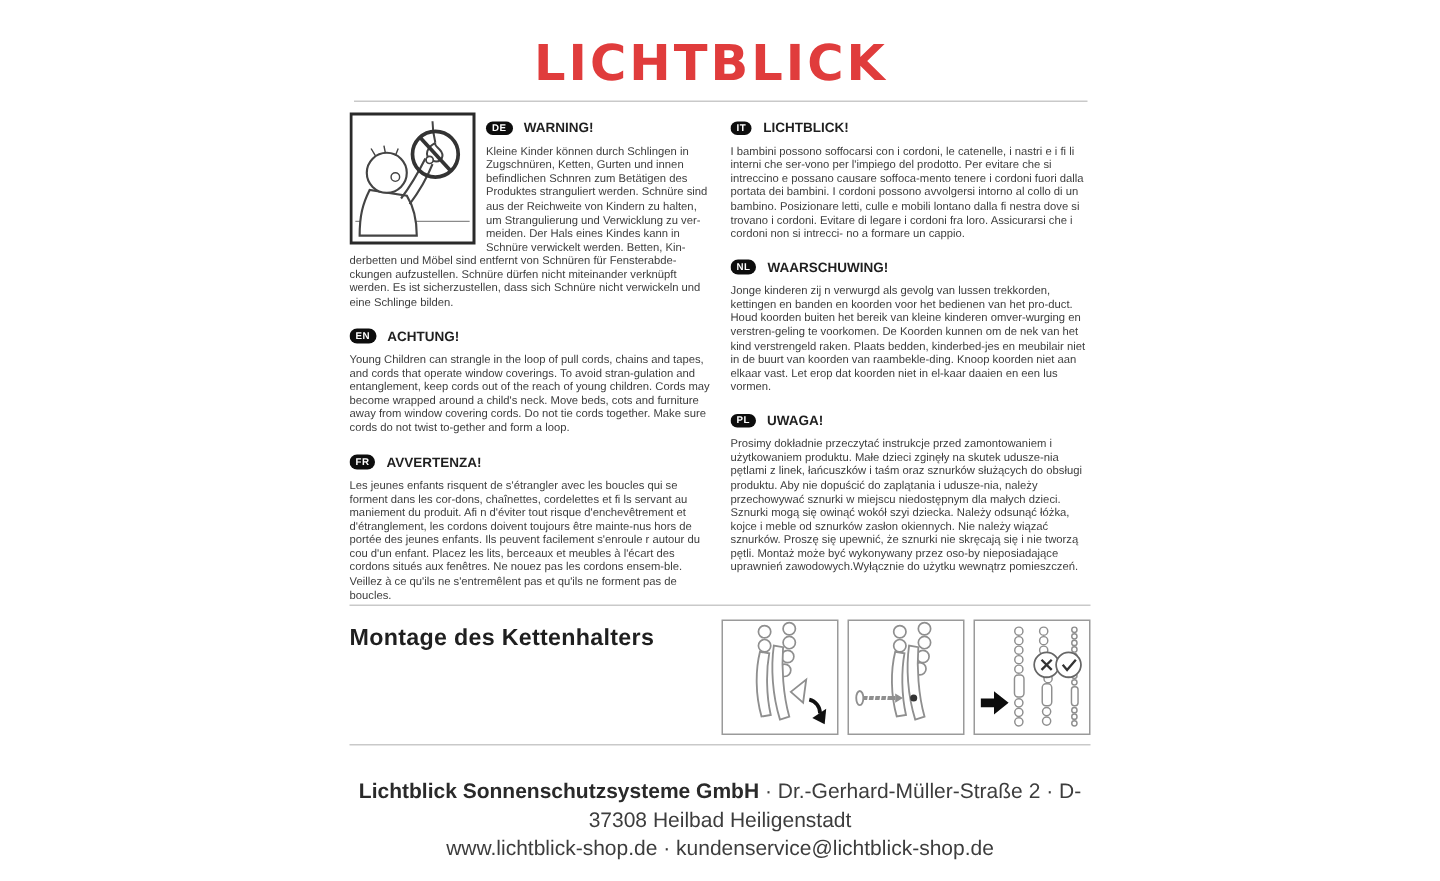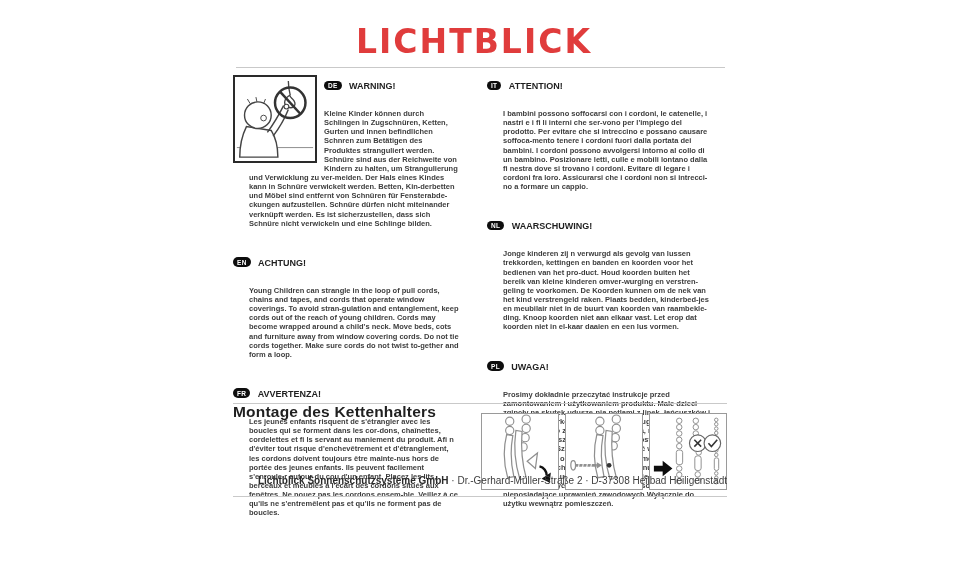--- a/index.html
+++ b/index.html
@@ -25,37 +25,37 @@
     margin:1px 7px 3px 0; background:#fff;
   }
   .warn-img svg { display:block; }
   .warn-head { margin:1px 0 3px 0; white-space:nowrap; }
   .lang-badge {
     display:inline-block; background:#0d0d0d; color:#fff;
     font-size:6.5px; font-weight:bold; letter-spacing:.3px;
     border-radius:7px; padding:1.5px 4px 1px 4px; margin-right:3px; vertical-align:1px;
   }
   .warn-title { font-size:9px; font-weight:bold; color:#1f1f1f; }
-  .warn-text { margin:16px; font-size:7.5px; line-height:1.22; color:#3d3d3d;font-weight:bold; }
+  .warn-text { margin:0; font-size:7.5px; line-height:1.22; color:#3d3d3d; }
 
   .montage-heading {
-    position:absolute; left:233px; top:390px;
+    position:absolute; left:233px; top:404px;
     font-size:15.5px; font-weight:bold; color:#1f1f1f; letter-spacing:.2px;
   }
   .montage-text {
     position:absolute; left:233px; top:439px; width:250px;
     font-size:8px; line-height:1.3; color:#3d3d3d;
   }
   .diagram-row { position:absolute; left:481px; top:413px; display:flex; gap:6px; }
   .diagram-box { width:76px; height:75px; border:1px solid #9a9a9a; background:#fff; }
   .diagram-box svg { display:block; }
 
   .footer {
-    position:absolute; left:233px; top:474px; width:494px; text-align:right;
-    font-size:10px; line-height:1.35; color:#3d3d3d;
+    position:absolute; left:233px; top:518px; width:494px; text-align:center;
+    font-size:14px; line-height:1.35; color:#3d3d3d;
   }
   .footer .co { font-weight:bold; color:#2a2a2a; }
 </style>
 </head>
 <body>
 
 <div class="page">
 
   <div class="logo">LICHTBLICK</div>
   <div class="divider d1"></div>
@@ -105,21 +105,21 @@
         <p class="warn-text">Les jeunes enfants risquent de s'étrangler avec les boucles qui se forment dans les cor-dons, chaînettes, cordelettes et fi ls servant au maniement du produit. Afi n d'éviter tout risque d'enchevêtrement et d'étranglement, les cordons doivent toujours être mainte-nus hors de portée des jeunes enfants. Ils peuvent facilement s'enroule r autour du cou d'un enfant. Placez les lits, berceaux et meubles à l'écart des cordons situés aux fenêtres. Ne nouez pas les cordons ensem-ble. Veillez à ce qu'ils ne s'entremêlent pas et qu'ils ne forment pas de boucles.</p>
       </section>
 
     </div>
 
     <div class="col">
 
       <section class="warn-section">
         <div class="warn-head">
           <span class="lang-badge">IT</span>
-          <span class="warn-title">ATTENTION!</span>
+          <span class="warn-title">LICHTBLICK!</span>
         </div>
         <p class="warn-text">I bambini possono soffocarsi con i cordoni, le catenelle, i nastri e i fi li interni che ser-vono per l'impiego del prodotto. Per evitare che si intreccino e possano causare soffoca-mento tenere i cordoni fuori dalla portata dei bambini. I cordoni possono avvolgersi intorno al collo di un bambino. Posizionare letti, culle e mobili lontano dalla fi nestra dove si trovano i cordoni. Evitare di legare i cordoni fra loro. Assicurarsi che i cordoni non si intrecci- no a formare un cappio.</p>
       </section>
 
       <section class="warn-section">
         <div class="warn-head">
           <span class="lang-badge">NL</span>
           <span class="warn-title">WAARSCHUWING!</span>
         </div>
         <p class="warn-text">Jonge kinderen zij n verwurgd als gevolg van lussen trekkorden, kettingen en banden en koorden voor het bedienen van het pro-duct. Houd koorden buiten het bereik van kleine kinderen omver-wurging en verstren-geling te voorkomen. De Koorden kunnen om de nek van het kind verstrengeld raken. Plaats bedden, kinderbed-jes en meubilair niet in de buurt van koorden van raambekle-ding. Knoop koorden niet aan elkaar vast. Let erop dat koorden niet in el-kaar daaien en een lus vormen.</p>
@@ -232,15 +232,16 @@
           <path d="M60,28 l3,3.5 l6,-7" stroke="#333" stroke-width="1.6" fill="none"></path>
         </g>
       </svg>
     </div>
 
   </div>
 
   <div class="divider d3"></div>
   <div class="footer">
     <div><span class="co">Lichtblick Sonnenschutzsysteme GmbH</span><span> · Dr.-Gerhard-Müller-Straße 2 · D-37308 Heilbad Heiligenstadt</span></div>
+    <div>www.lichtblick-shop.de · kundenservice@lichtblick-shop.de</div>
   </div>
 
 </div>
 
 </body></html>

